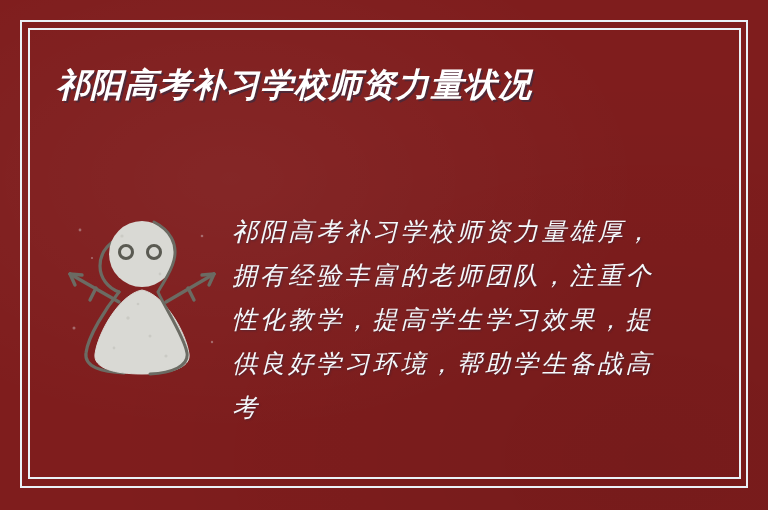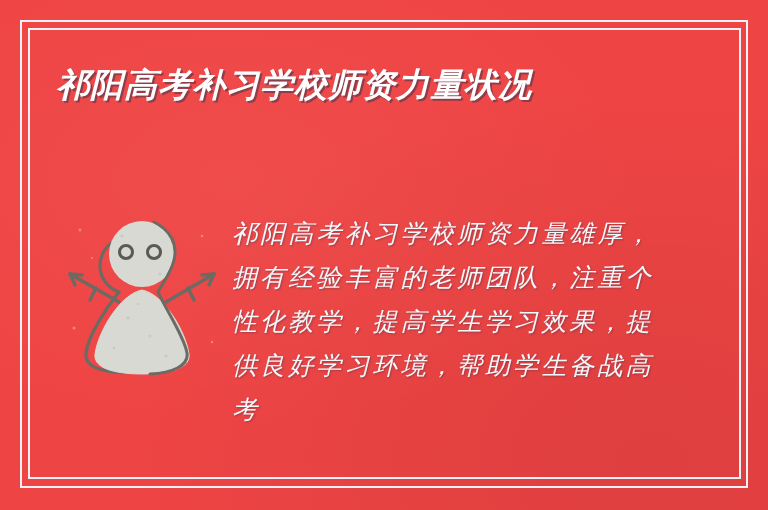--- a/index.html
+++ b/index.html
@@ -10,21 +10,21 @@
     width: 768px;
     height: 510px;
     overflow: hidden;
     font-family: "Liberation Sans", sans-serif;
   }
 
   #poster {
     position: relative;
     width: 768px;
     height: 510px;
-    background: #ef4444;
+    background: #7f1d1d;
     overflow: hidden;
   }
 
   
   #poster-texture {
     position: absolute;
     inset: 0;
     background:
       radial-gradient(ellipse at 30% 35%, rgba(255,255,255,0.045), rgba(0,0,0,0) 55%),
       radial-gradient(ellipse at 85% 90%, rgba(0,0,0,0.07), rgba(0,0,0,0) 60%);
@@ -82,21 +82,21 @@
     height: 180px;
   }
 
   
   #body-text {
     position: absolute;
     left: 232px;
     top: 212px;
     width: 420px;
     color: #F4F8FB;
-    font-family: Liberation Serif, serif;
+    font-family: Liberation Mono, monospace;
     font-style: italic;
     font-size: 25px;
     line-height: 44px;
     letter-spacing: 1.5px;
     text-align: justify;
     text-shadow: 1px 1px 2px rgba(18,44,74,0.35);
   }
 </style>
 </head>
 <body>

